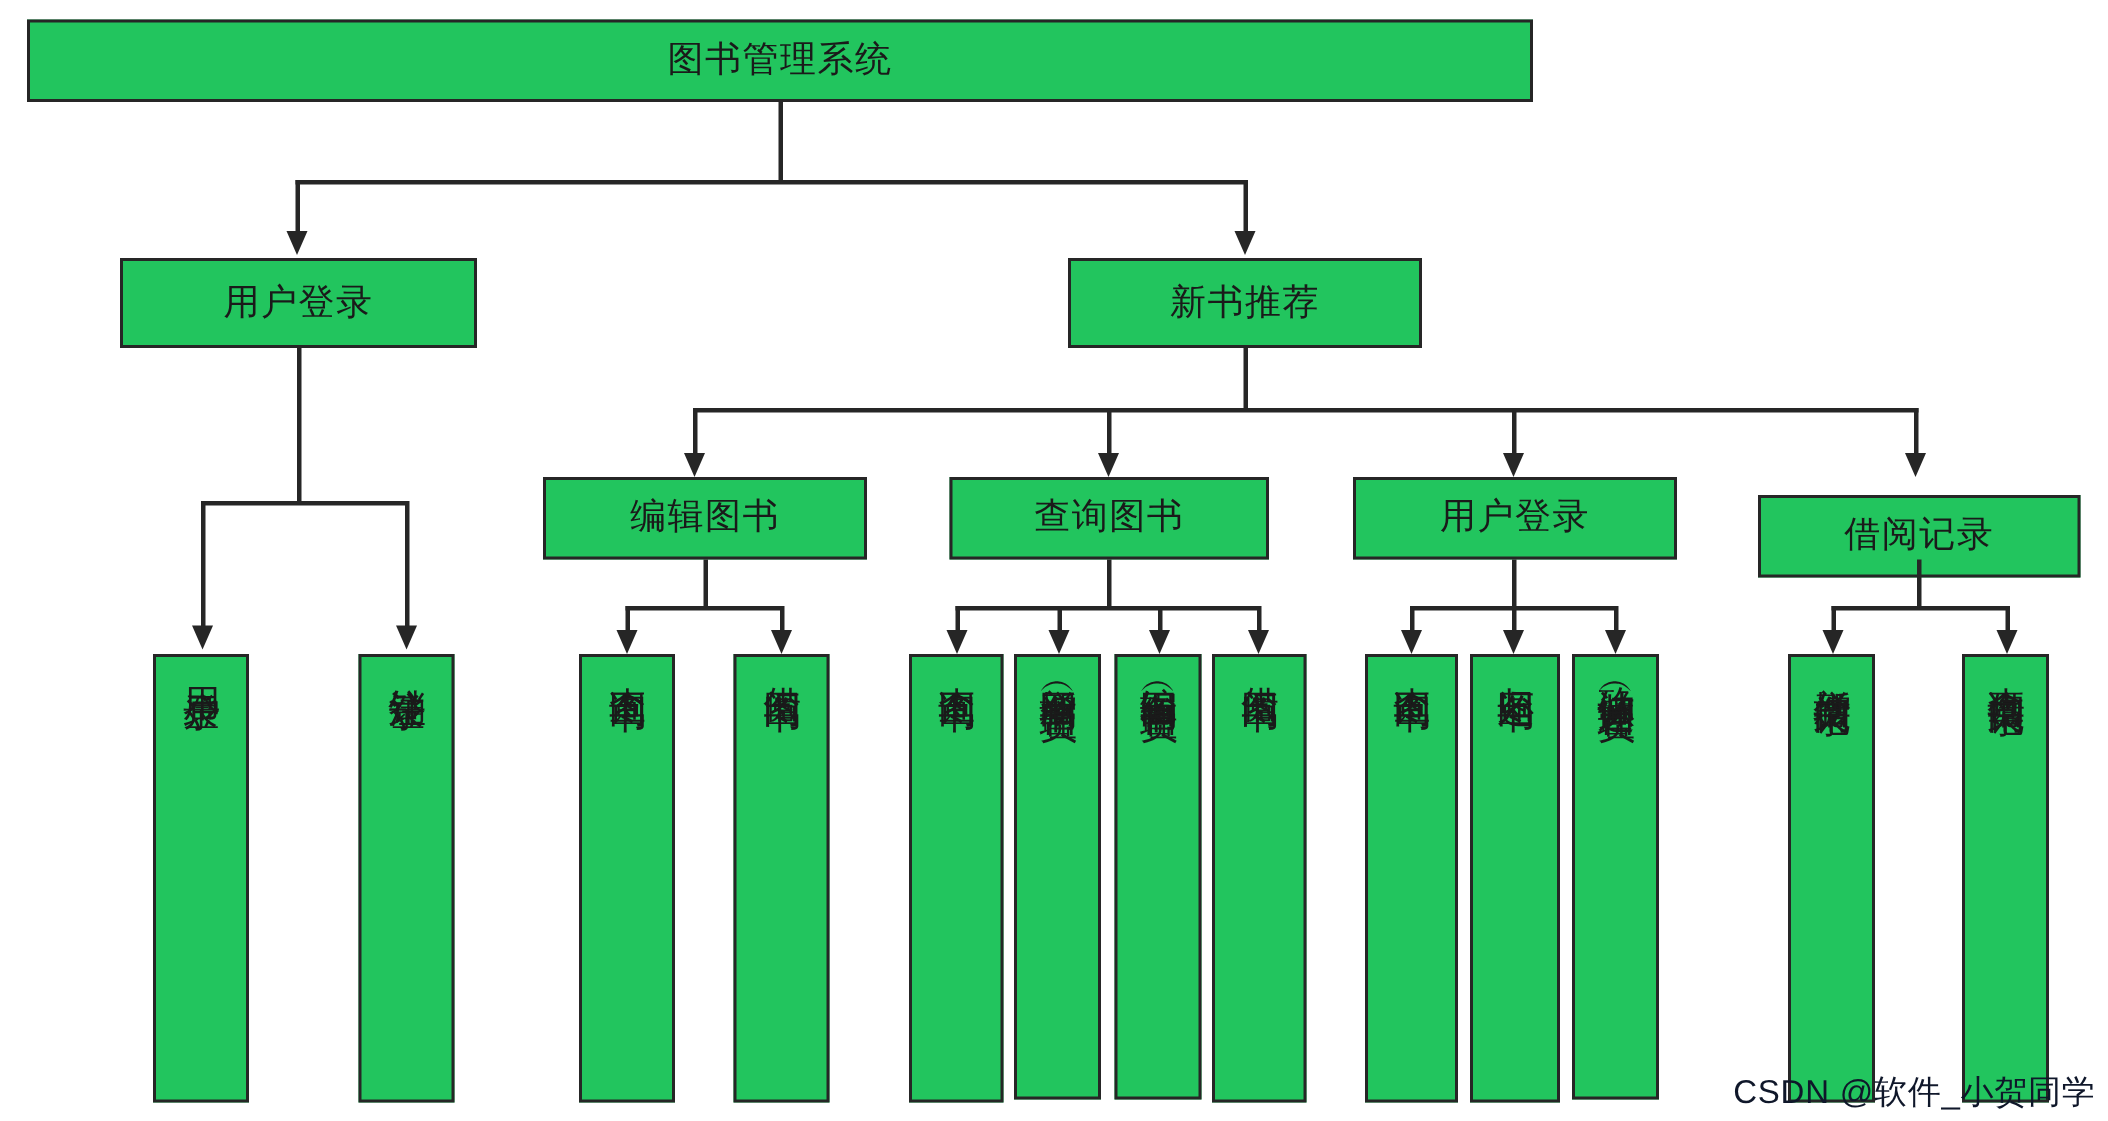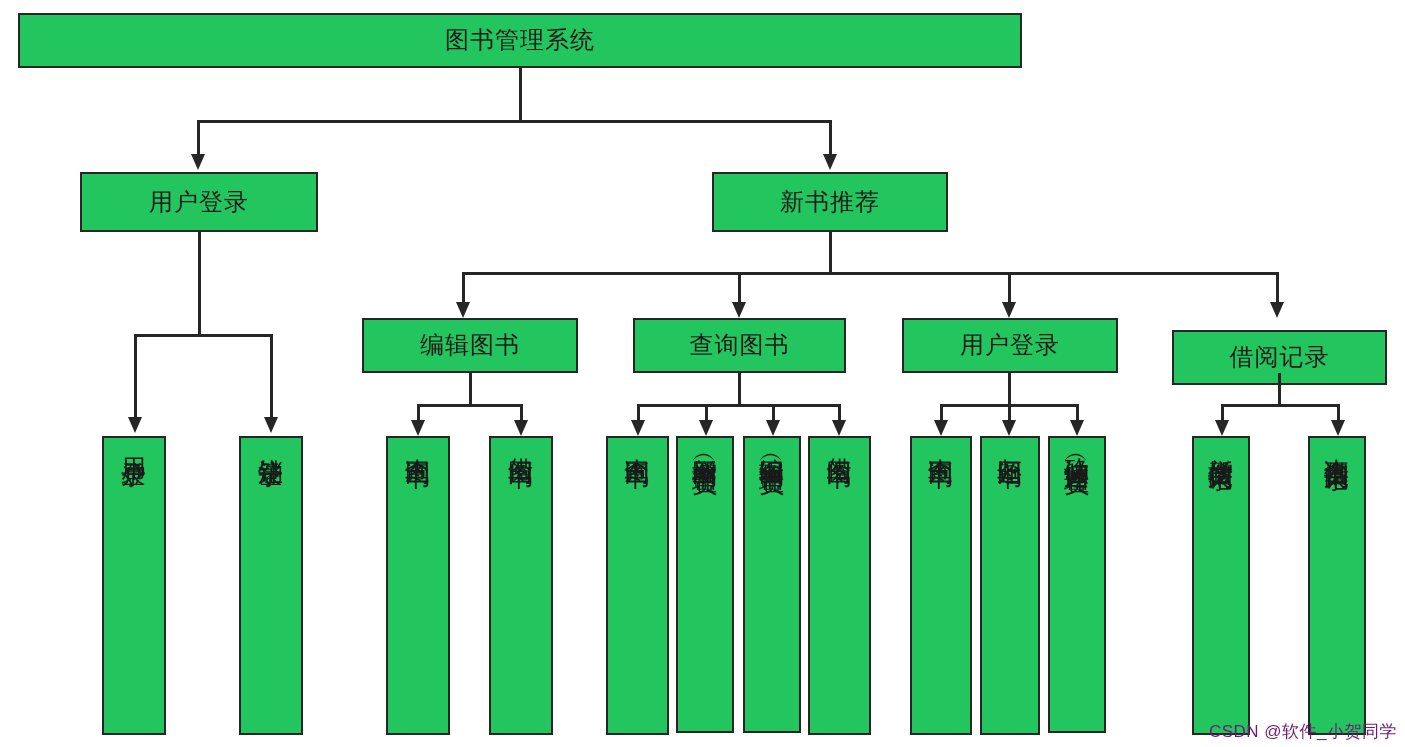--- a/index.html
+++ b/index.html
@@ -61,22 +61,22 @@
     width: 0;
     height: 0;
     border-left: 7px solid transparent;
     border-right: 7px solid transparent;
     border-top: 16px solid #262626;
   }
   #watermark {
     position: absolute;
     right: 8px;
     bottom: 4px;
-    font-size: 17px;
-    color: #701a75;
+    font-size: 22px;
+    color: #0f172a;
     letter-spacing: 0.5px;
     white-space: nowrap;
     pointer-events: none;
   }
 </style>
 </head>
 <body>
 
 <div id="canvas">
 

